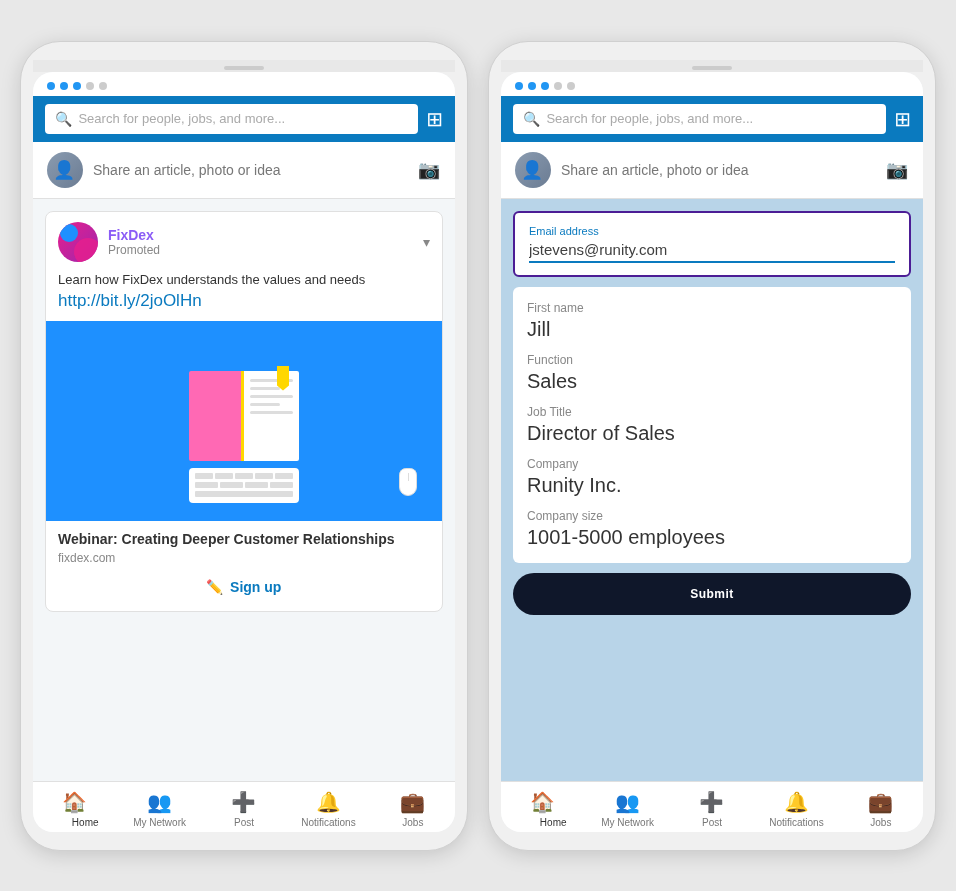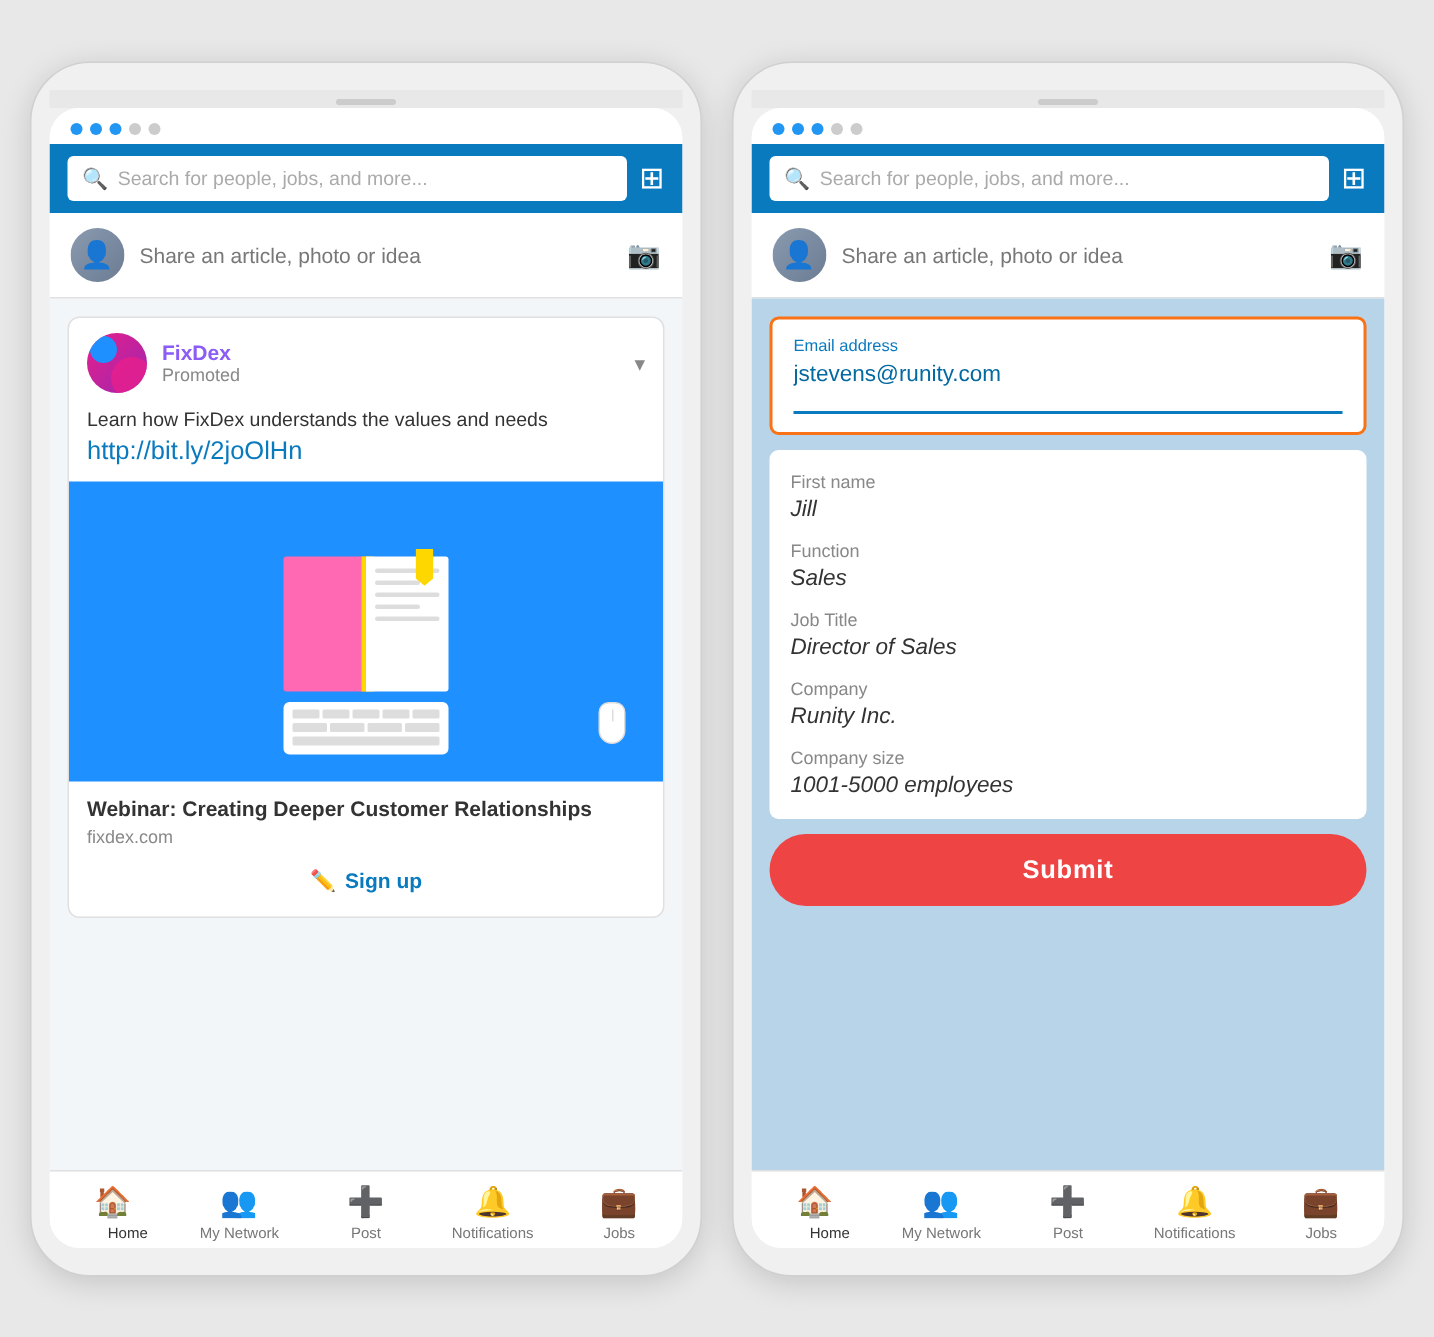--- a/index.html
+++ b/index.html
@@ -280,54 +280,54 @@
       display: flex;
       flex-direction: column;
       gap: 10px;
       flex: 1;
     }
 
     .email-card {
       background: #fff;
       border-radius: 6px;
       padding: 12px 14px;
-      border: 2px solid #f97316;
+      border: 2px solid #4c1d95;
     }
     .field-label {
       font-size: 11px;
       color: #0a7abf;
       margin-bottom: 4px;
     }
     .field-value {
       font-size: 15px;
-      color: #0369a1;
+      color: #404040;
       border: none;
       outline: none;
       width: 100%;
       border-bottom: 2px solid #0a7abf;
-      padding-bottom: 16px;
+      padding-bottom: 3px;
     }
 
     .info-card {
       background: #fff;
       border-radius: 6px;
       padding: 14px;
     }
     .info-row { margin-bottom: 12px; }
     .info-row:last-child { margin-bottom: 0; }
     .info-field-label { font-size: 12px; color: #888; margin-bottom: 3px; }
-    .info-field-value { font-size: 15px; color: #333; font-weight: 500; font-style: italic; }
+    .info-field-value { font-size: 20px; color: #333; font-weight: 500; }
 
     .submit-btn {
-      background: #ef4444;
+      background: #0f172a;
       color: #fff;
       border: none;
       border-radius: 25px;
       padding: 14px;
-      font-size: 17px;
+      font-size: 12px;
       font-weight: 700;
       cursor: pointer;
       text-align: center;
       letter-spacing: 0.5px;
     }
 
     .dots-bar {
       display: flex;
       justify-content: center;
       padding: 6px 0 2px;

